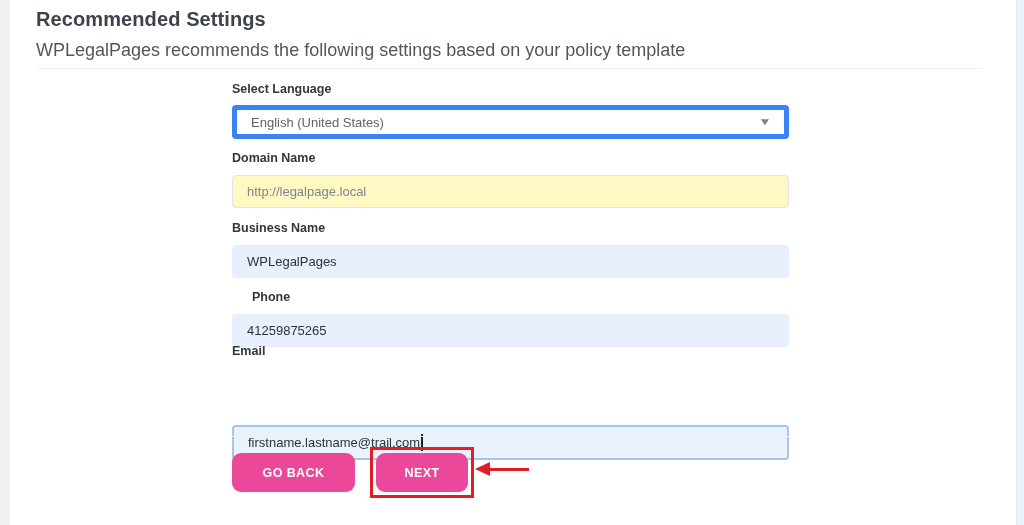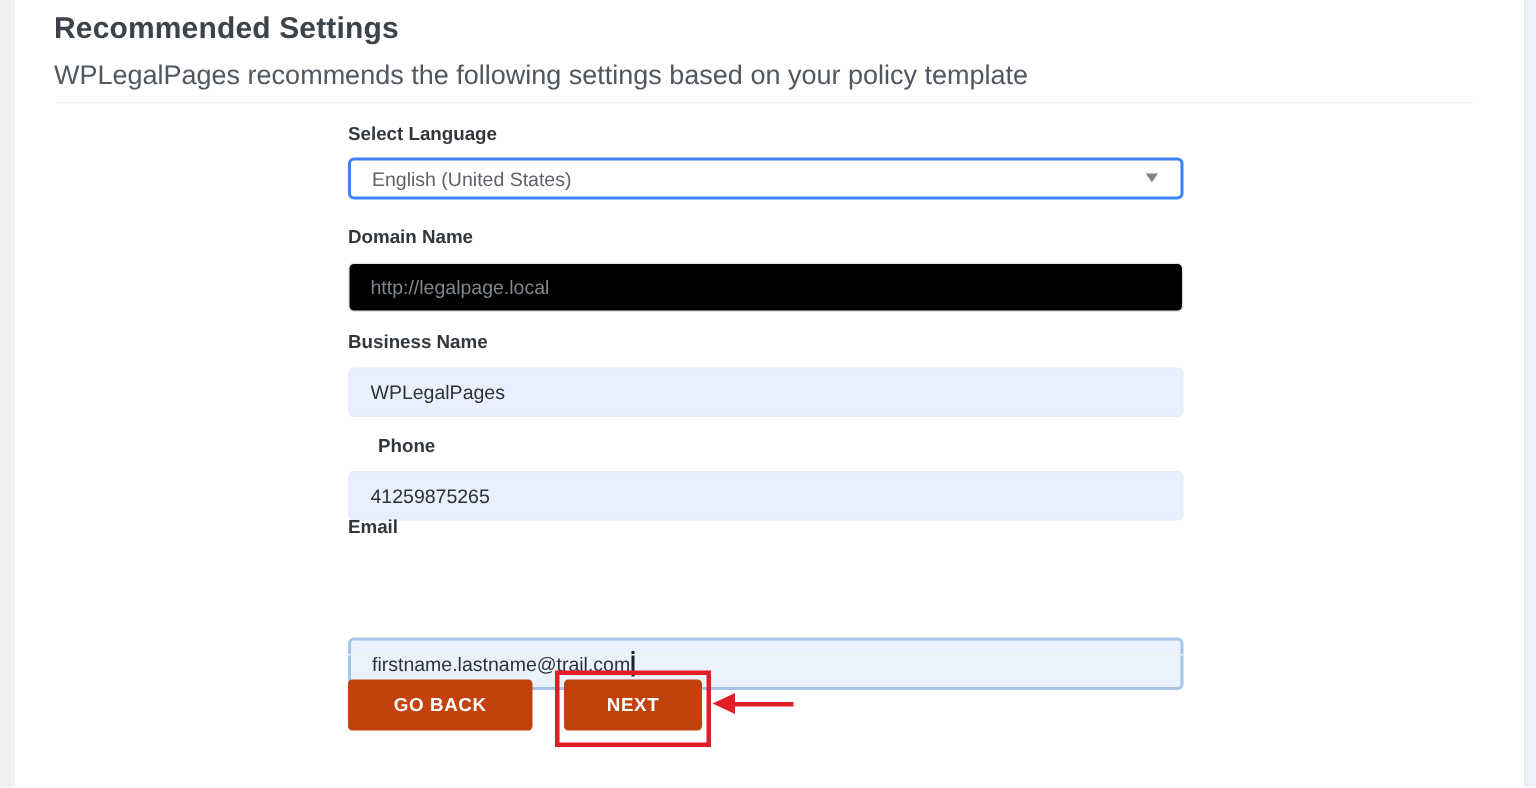--- a/index.html
+++ b/index.html
@@ -37,28 +37,28 @@
     font-size: 12.5px; font-weight: bold; color: #32373c;
   }
   .field {
     position: absolute; left: 232px; width: 557px; height: 33px;
     border-radius: 4px;
     font-size: 13px;
     display: flex; align-items: center;
     padding: 0 14px;
   }
   .field-plain {
-    background: #000000;
+    background: #fef9c3;
     border: 1px solid #e3e4e6;
     color: #80868d;
   }
   .select-box {
     background: #ffffff;
-    border: 2px solid #3b82f6;
-    height: 28px;
+    border: 5px solid #3b82f6;
+    height: 34px;
     color: #5f6368;
     justify-content: space-between;
     cursor: default;
   }
   .select-caret {
     color: #7e8590; font-size: 10px; line-height: 1;
     transform: scaleX(1.4);
   }
   .field-autofill {
     background: #e8f0fe;
@@ -77,24 +77,24 @@
     width: 1.5px; height: 17px;
     background: #1d2327;
     margin-left: 1px;
     vertical-align: middle;
   }
   .fields-divider {
     position: absolute; left: 232px; top: 436px; width: 557px; height: 1px;
     background: #f0f0f1;
   }
   .btn {
-    position: absolute; top: 453px; height: 34px;
-    background: #c2410c;
+    position: absolute; top: 453px; height: 39px;
+    background: #ec4899;
     color: #ffffff;
-    border: none; border-radius: 3px;
+    border: none; border-radius: 9px;
     font-family: "Liberation Sans", sans-serif;
     font-size: 12.5px; font-weight: bold; letter-spacing: 0.4px;
     cursor: pointer;
     display: flex; align-items: center; justify-content: center;
   }
   .btn-go-back { left: 232px; width: 123px; }
   .btn-next { left: 376px; width: 92px; }
   .annotation-box {
     position: absolute; left: 370px; top: 447px; width: 104px; height: 51px;
     border: 3px solid #e11d26;

